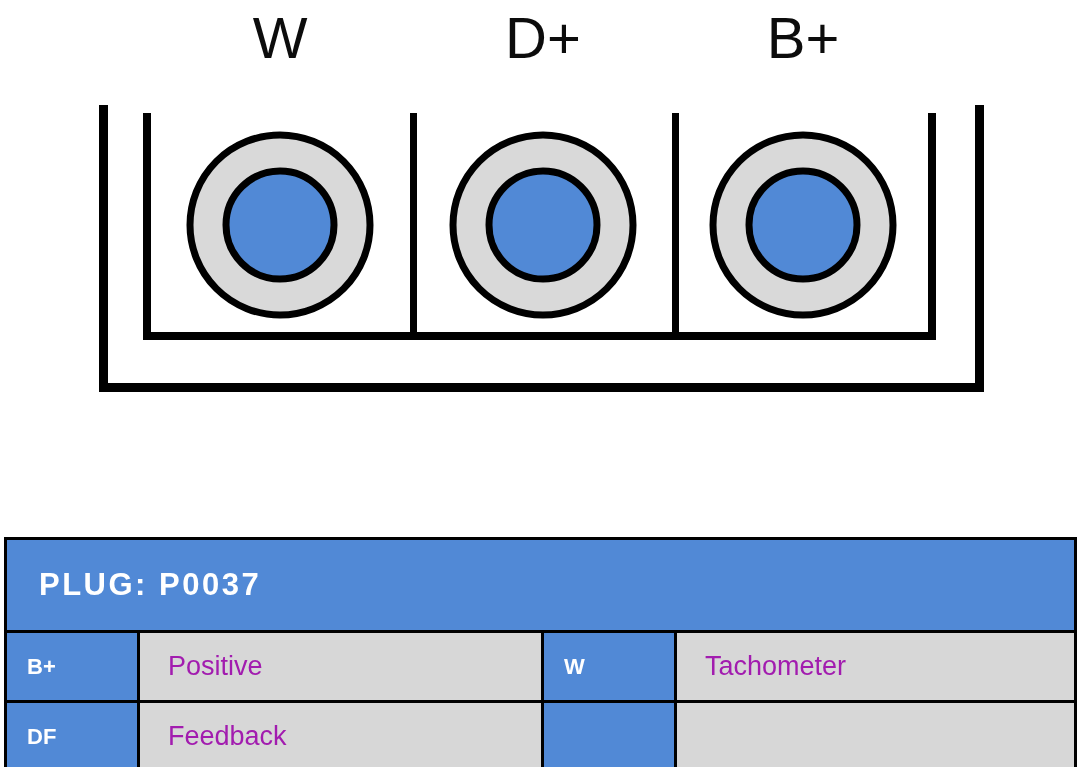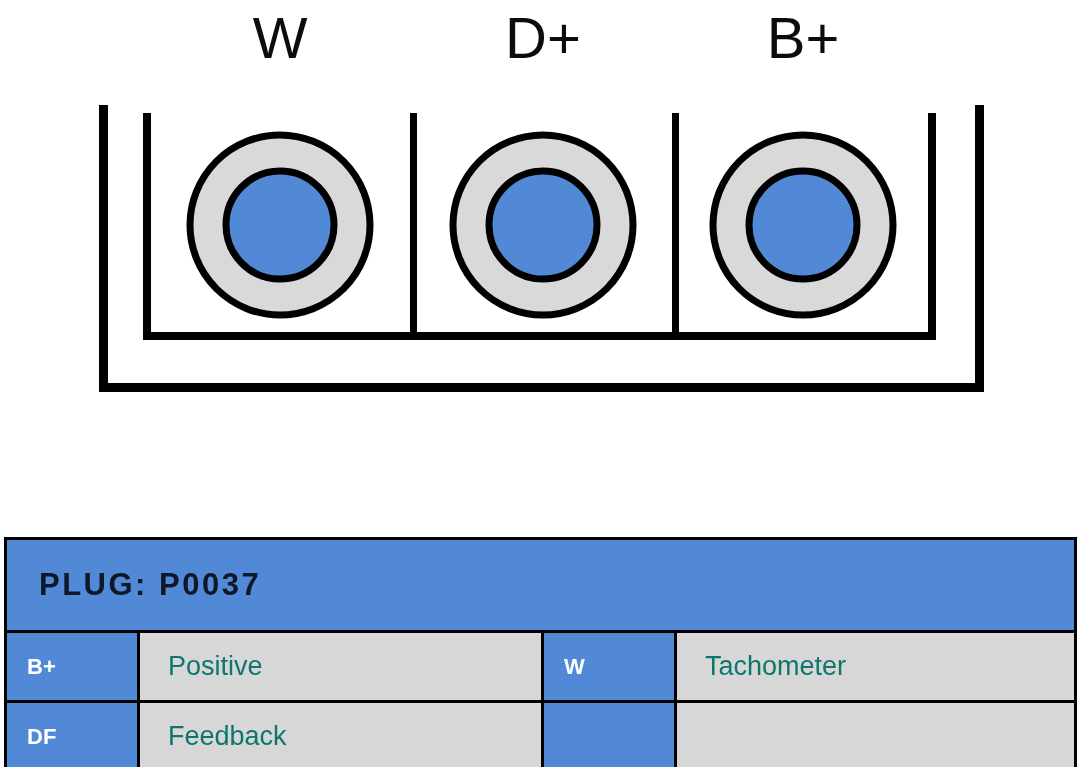--- a/index.html
+++ b/index.html
@@ -53,40 +53,40 @@
   .plug-header-cell {
     background: #5189d6;
     height: 90px;
     vertical-align: middle;
     padding-left: 32px !important;
   }
   .plug-header-text {
     font-family: "Liberation Sans", sans-serif;
     font-size: 31px;
     font-weight: bold;
-    color: #0f172a;
+    color: #ffffff;
     letter-spacing: 2.5px;
     white-space: nowrap;
   }
   .pin-cell {
     background: #5189d6;
     height: 67px;
     vertical-align: middle;
     padding-left: 20px !important;
     color: #ffffff;
     font-size: 22px;
     font-weight: 600;
     white-space: nowrap;
   }
   .desc-cell {
     background: #d7d7d7;
     height: 67px;
     vertical-align: middle;
     padding-left: 28px !important;
-    color: #0f766e;
+    color: #a21caf;
     font-size: 27px;
     font-weight: 400;
     white-space: nowrap;
   }
   .col-pin   { width: 133px; }
   .col-desc  { width: 404px; }
   .col-pin2  { width: 133px; }
   .col-desc2 { width: 400px; }
 </style>
 </head>

